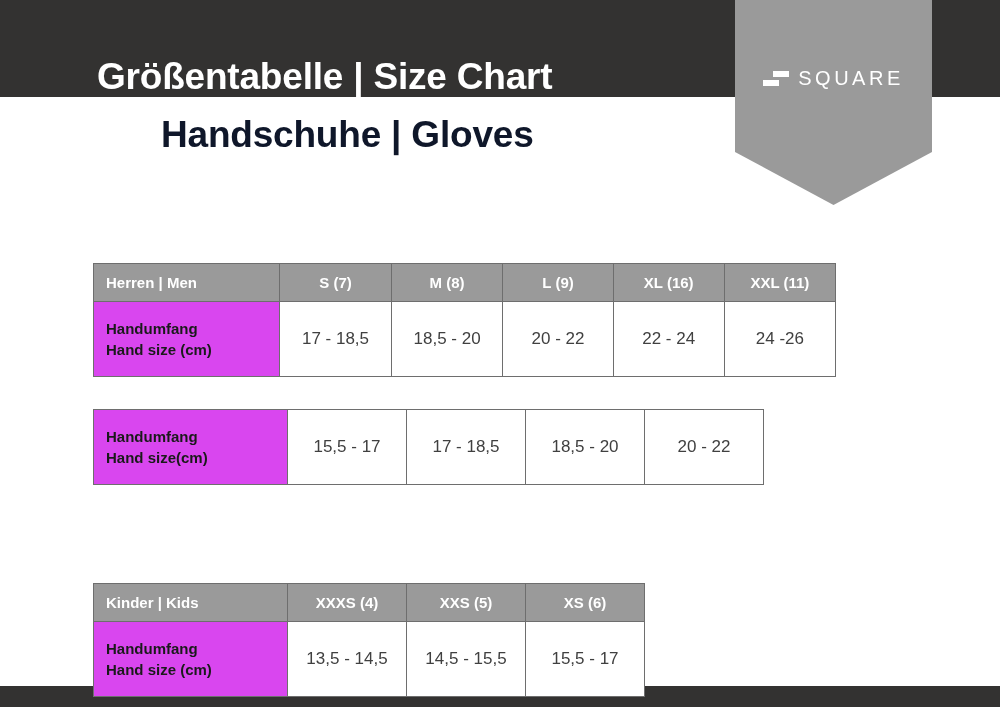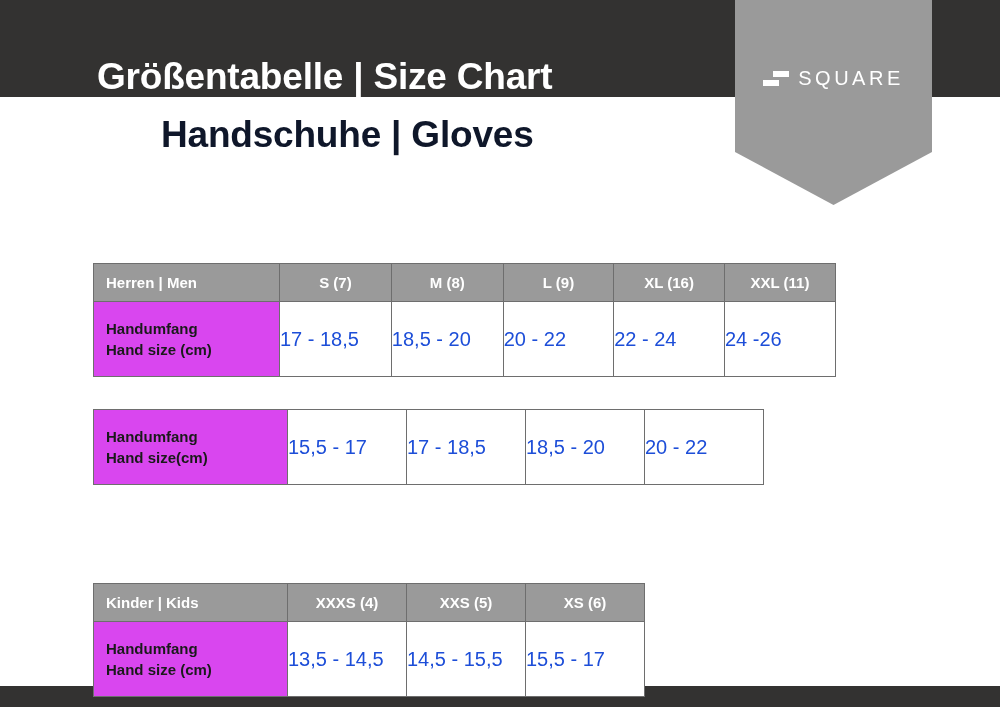--- a/index.html
+++ b/index.html
@@ -158,23 +158,23 @@
     color: #1a1a1a;
     font-weight: bold;
     font-size: 15px;
     line-height: 21px;
     text-align: left;
     padding: 10px 0 10px 12px;
     height: 54px;
   }
   .size-table .cell-value {
     background: #ffffff;
-    color: #1d4ed8;
-    font-size: 20px;
-    text-align: left;
+    color: #404040;
+    font-size: 17px;
+    text-align: center;
     font-weight: normal;
     height: 54px;
   }
   .col-label { width: 194px; }
   .col-size  { width: 119px; }
 </style>
 </head>
 <body>
 
 <div id="page">

